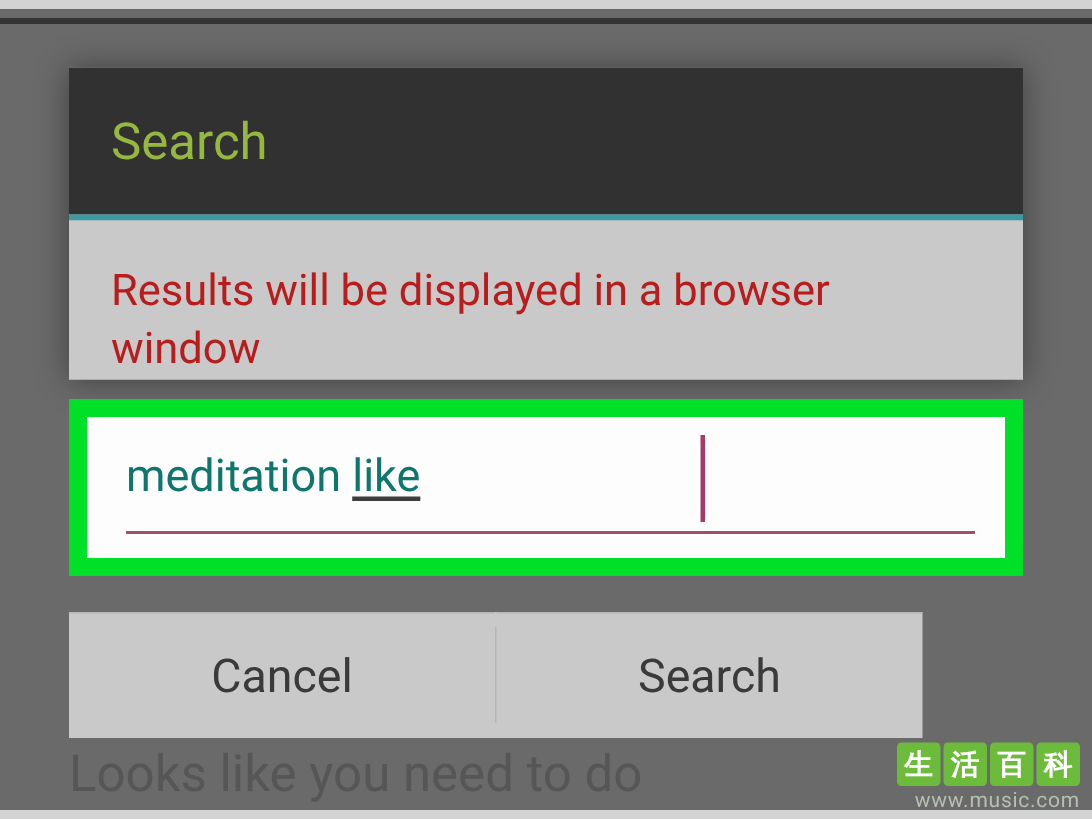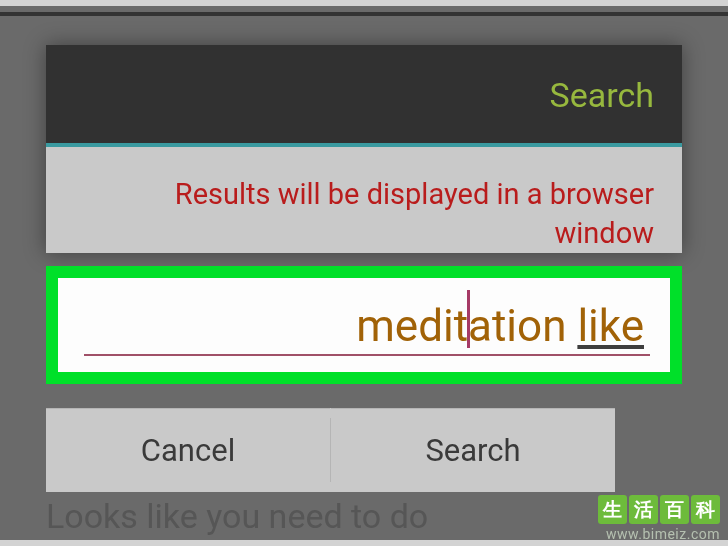--- a/index.html
+++ b/index.html
@@ -1,19 +1,18 @@
 <!DOCTYPE html>
 <html><head>
   <meta charset="utf-8">
   <style>
     * {
       margin: 0;
       padding: 0;
       box-sizing: border-box;
-      text-align: right;
     }
     body {
       width: 728px;
       height: 546px;
       background: #6a6a6a;
       font-family: Roboto, 'Helvetica Neue', Arial, sans-serif;
       overflow: hidden;
       position: relative;
     }
     .top-strips {
@@ -66,22 +65,22 @@
       z-index: 5;
     }
     .input-box {
       background: #fdfdfd;
       width: 100%;
       height: 100%;
       position: relative;
       padding: 22px 26px 0 26px;
     }
     .text-span {
-      font-size: 44px;
-      color: #a16207;
+      font-size: 30px;
+      color: #0f766e;
       font-weight: 400;
     }
     .underline-word {
       text-decoration: underline;
       text-decoration-color: #3e3e3e;
       text-underline-offset: 4px;
     }
     .cursor {
       position: absolute;
       top: 12px;
@@ -208,16 +207,16 @@
   <div class="btn">Search</div>
 </div>
 
 <div class="watermark">
   <div class="watermark-cn">
     <div class="cn-block">生</div>
     <div class="cn-block">活</div>
     <div class="cn-block">百</div>
     <div class="cn-block">科</div>
   </div>
-  <div class="watermark-url">www.bimeiz.com</div>
+  <div class="watermark-url">www.music.com</div>
 </div>
 
 <div class="frame-bottom"></div>
 
 </body></html>

